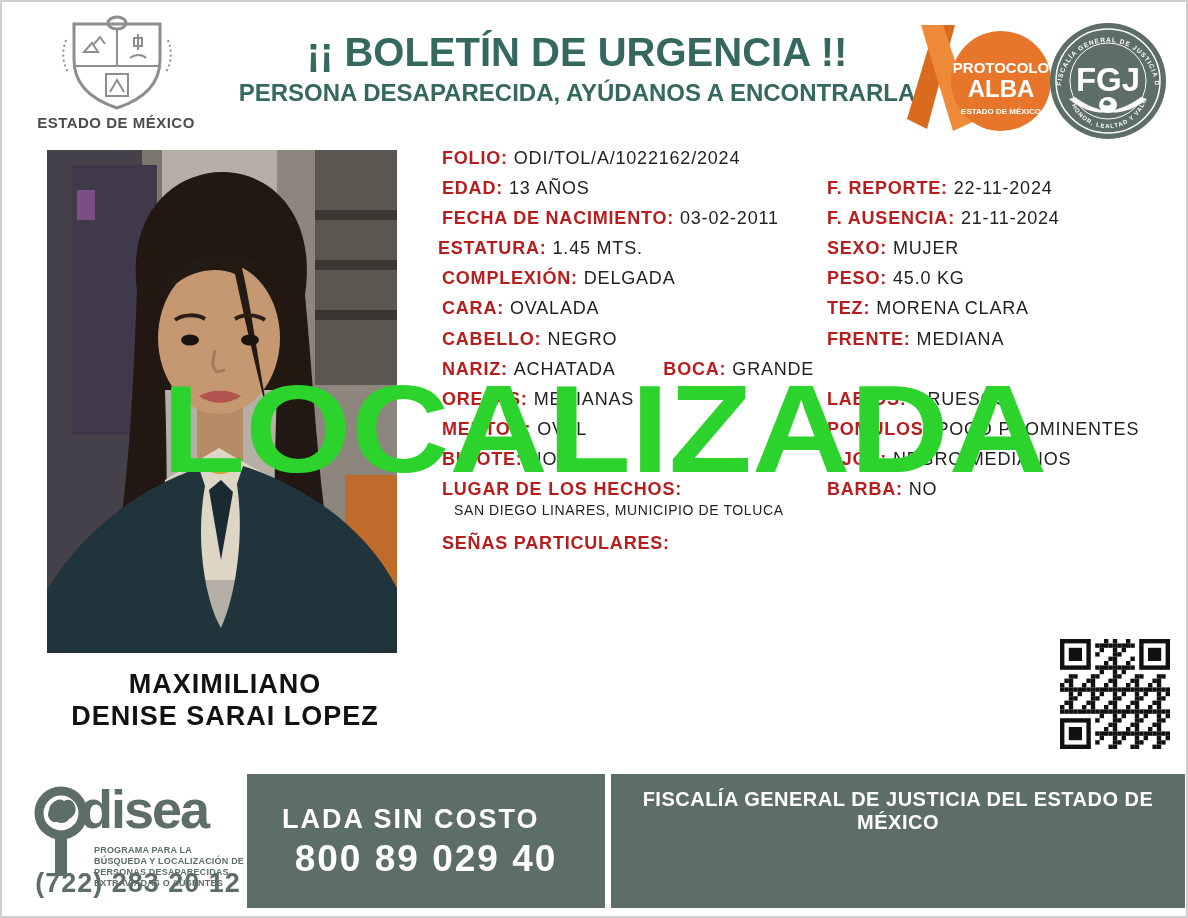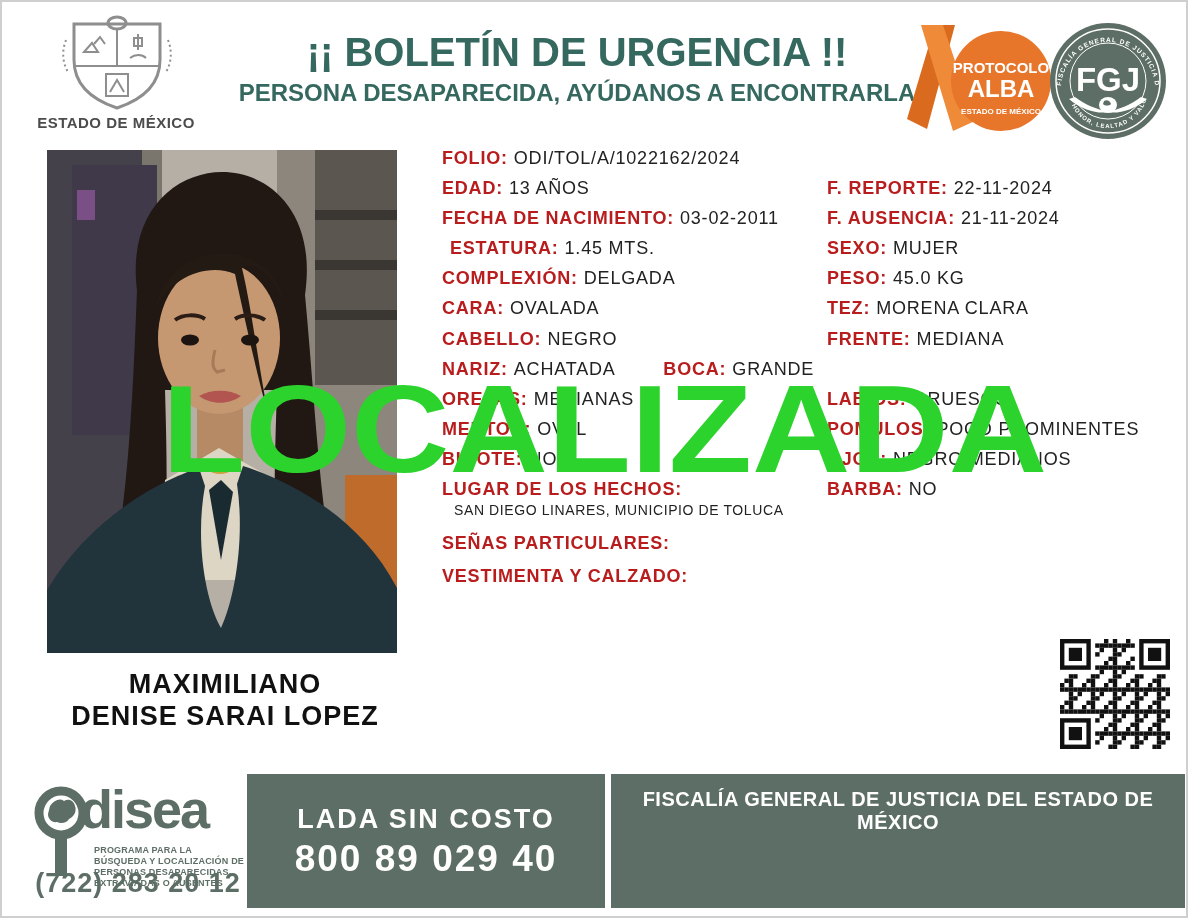--- a/index.html
+++ b/index.html
@@ -36,22 +36,22 @@
   
   .footer-left{position:absolute;left:0;top:772px;width:245px;height:134px;background:#fff;}
   .odisea-mag{position:absolute;left:30px;top:784px;}
   .odisea-word{position:absolute;left:78px;top:776px;font-size:54px;font-weight:700;
     color:#5d6e66;letter-spacing:-2px;}
   .odisea-tag{position:absolute;left:92px;top:843px;width:152px;font-size:9px;line-height:11px;
     font-weight:700;color:#5d6e66;letter-spacing:.2px;}
   .odisea-phone{position:absolute;left:18px;top:866px;width:236px;text-align:center;
     font-size:27px;font-weight:700;color:#5d6e66;letter-spacing:1px;}
   .footer-band{position:absolute;left:245px;top:772px;width:938px;height:134px;background:#5d6e66;}
-  .lada-label{position:absolute;left:0;top:30px;width:358px;text-align:center;
-    font-size:27px;font-weight:700;color:#fff;letter-spacing:2px;}
+  .lada-label{position:absolute;left:0;top:30px;width:358px;
+    font-size:27px;font-weight:700;color:#fff;letter-spacing:2px;padding-left:35px;}
   .lada-number{position:absolute;left:0;top:64px;width:358px;text-align:center;
     font-size:37px;font-weight:700;color:#fff;letter-spacing:2px;}
   .band-divider{position:absolute;left:358px;top:0;width:6px;height:134px;background:#fff;}
   .fiscalia{position:absolute;left:364px;top:0;width:574px;height:134px;}
   .fisc-title{position:absolute;left:0;top:14px;width:574px;text-align:center;
     font-size:20px;font-weight:700;color:#fff;letter-spacing:.5px;}
   .fisc-desc{position:absolute;left:15px;top:47px;width:544px;text-align:center;
     font-size:16.5px;line-height:21px;color:#f2f2f2;}
   .fisc-addr{position:absolute;left:0;top:95px;width:549px;text-align:right;padding-right:25px;
     font-size:16.5px;line-height:21px;font-weight:700;color:#fff;}
@@ -158,21 +158,21 @@
 
   <div class="frow" style="left:440px;top:145px">
     <span class="flabel">FOLIO:</span><span class="fvalue">ODI/TOL/A/1022162/2024</span>
   </div>
   <div class="frow" style="left:440px;top:175px">
     <span class="flabel">EDAD:</span><span class="fvalue">13 AÑOS</span>
   </div>
   <div class="frow" style="left:440px;top:205px">
     <span class="flabel">FECHA DE NACIMIENTO:</span><span class="fvalue">03-02-2011</span>
   </div>
-  <div class="frow" style="left:448px;top:235px">
+  <div class="frow" style="left:436px;top:235px">
     <span class="flabel">ESTATURA:</span><span class="fvalue">1.45 MTS.</span>
   </div>
   <div class="frow" style="left:440px;top:265px">
     <span class="flabel">COMPLEXIÓN:</span><span class="fvalue">DELGADA</span>
   </div>
   <div class="frow" style="left:440px;top:295px">
     <span class="flabel">CARA:</span><span class="fvalue">OVALADA</span>
   </div>
   <div class="frow" style="left:440px;top:326px">
     <span class="flabel">CABELLO:</span><span class="fvalue">NEGRO</span>
@@ -194,23 +194,20 @@
   <div class="frow" style="left:440px;top:476px">
     <span class="flabel">LUGAR DE LOS HECHOS:</span>
   </div>
   <div class="subtext" style="left:452px;top:500px">SAN DIEGO LINARES, MUNICIPIO DE TOLUCA</div>
 
   <div class="frow" style="left:440px;top:530px">
     <span class="flabel">SEÑAS PARTICULARES:</span>
     <span class="fvalue"></span>
   </div>
 
-  <div class="frow" style="left:440px;top:563px">
-    <span class="flabel">VESTIMENTA Y CALZADO:</span>
-  </div>
 
   <div class="frow" style="left:825px;top:175px">
     <span class="flabel">F. REPORTE:</span><span class="fvalue">22-11-2024</span>
   </div>
   <div class="frow" style="left:825px;top:205px">
     <span class="flabel">F. AUSENCIA:</span><span class="fvalue">21-11-2024</span>
   </div>
   <div class="frow" style="left:825px;top:235px">
     <span class="flabel">SEXO:</span><span class="fvalue">MUJER</span>
   </div>

